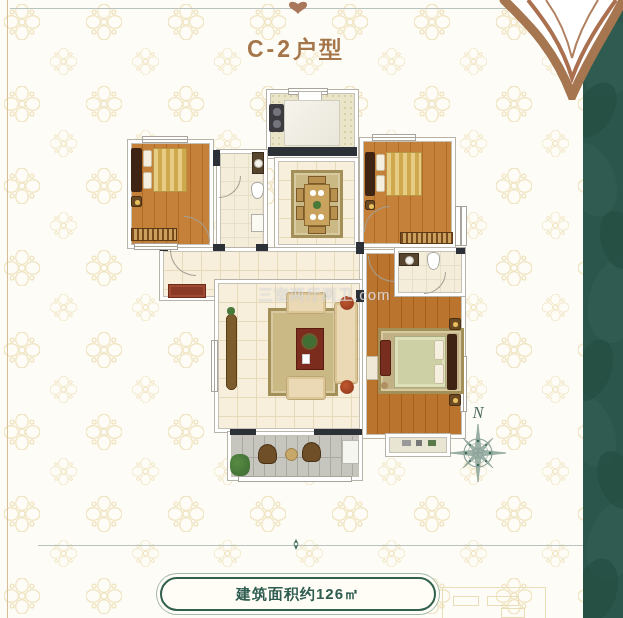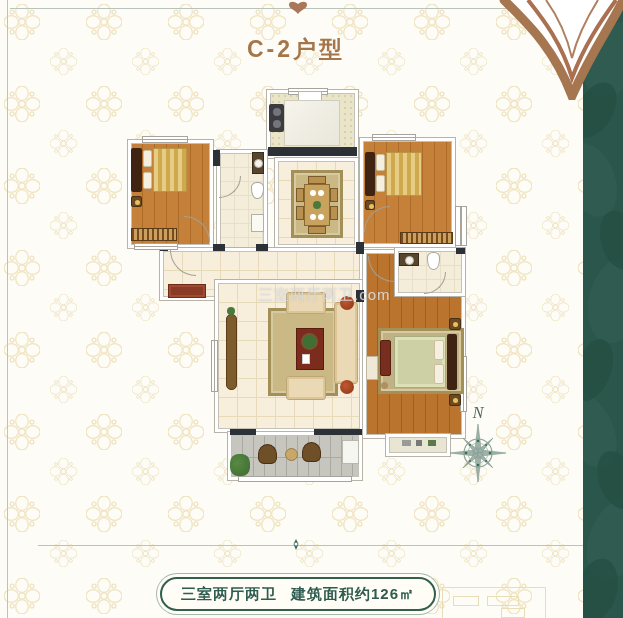--- a/index.html
+++ b/index.html
@@ -296,15 +296,14 @@
 </svg>
 
 <svg id="corner-ornament" class="abs" width="125" height="100" viewBox="0 0 125 100">
   <path d="M12,0 C34,26 56,50 74,92 C92,52 112,28 124,0 Z" fill="#ffffff"></path>
   <path d="M6,0 C30,24 56,48 74,96 C94,50 114,24 125,0" fill="none" stroke="#a5764f" stroke-width="9" stroke-linecap="round"></path>
   <path d="M30,0 C46,20 64,44 74,78 C86,46 102,22 118,0" fill="#ffffff" stroke="#aa7050" stroke-width="4"></path>
   <path d="M48,0 C58,14 68,32 74,58 C80,34 90,16 100,0" fill="#ffffff" stroke="#b08060" stroke-width="2"></path>
 </svg>
 
 <div id="footer-pill" class="abs">
-  <span>三室两厅两卫</span>
   <span>建筑面积约126㎡</span>
 </div>
 
 </body></html>

